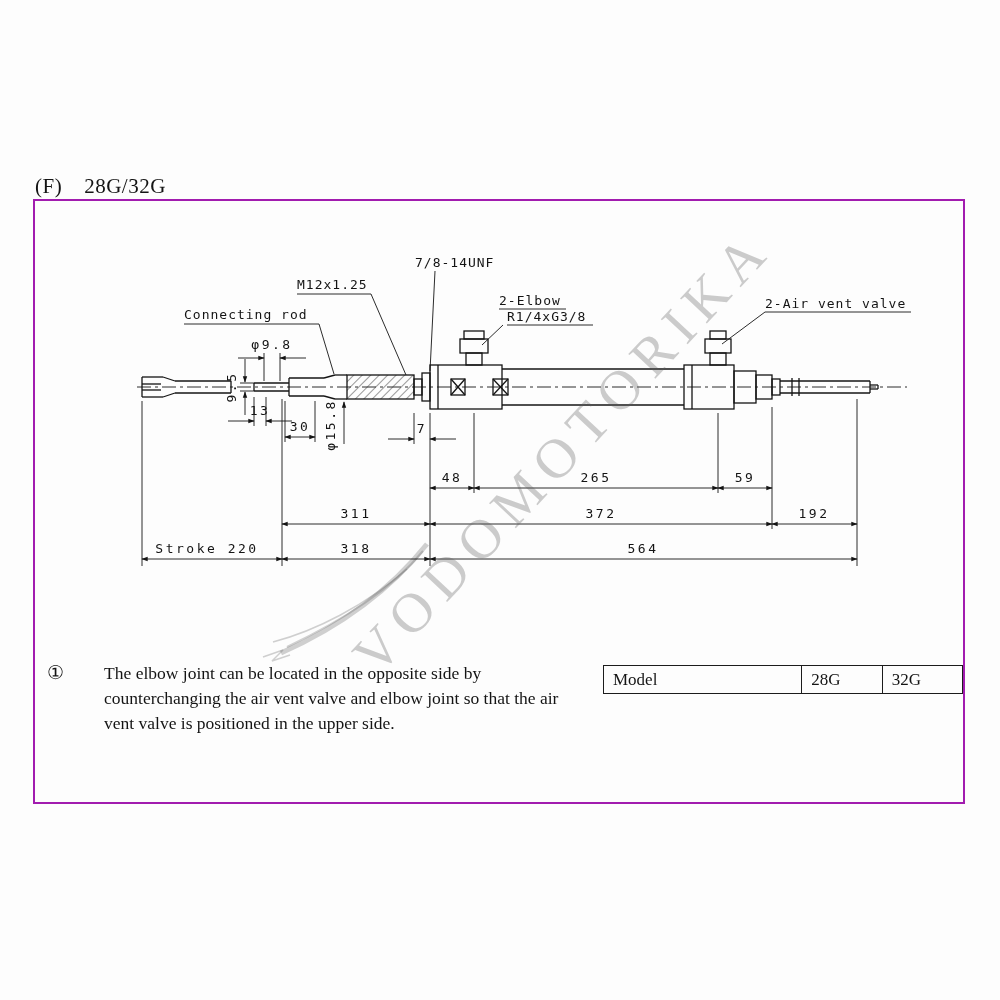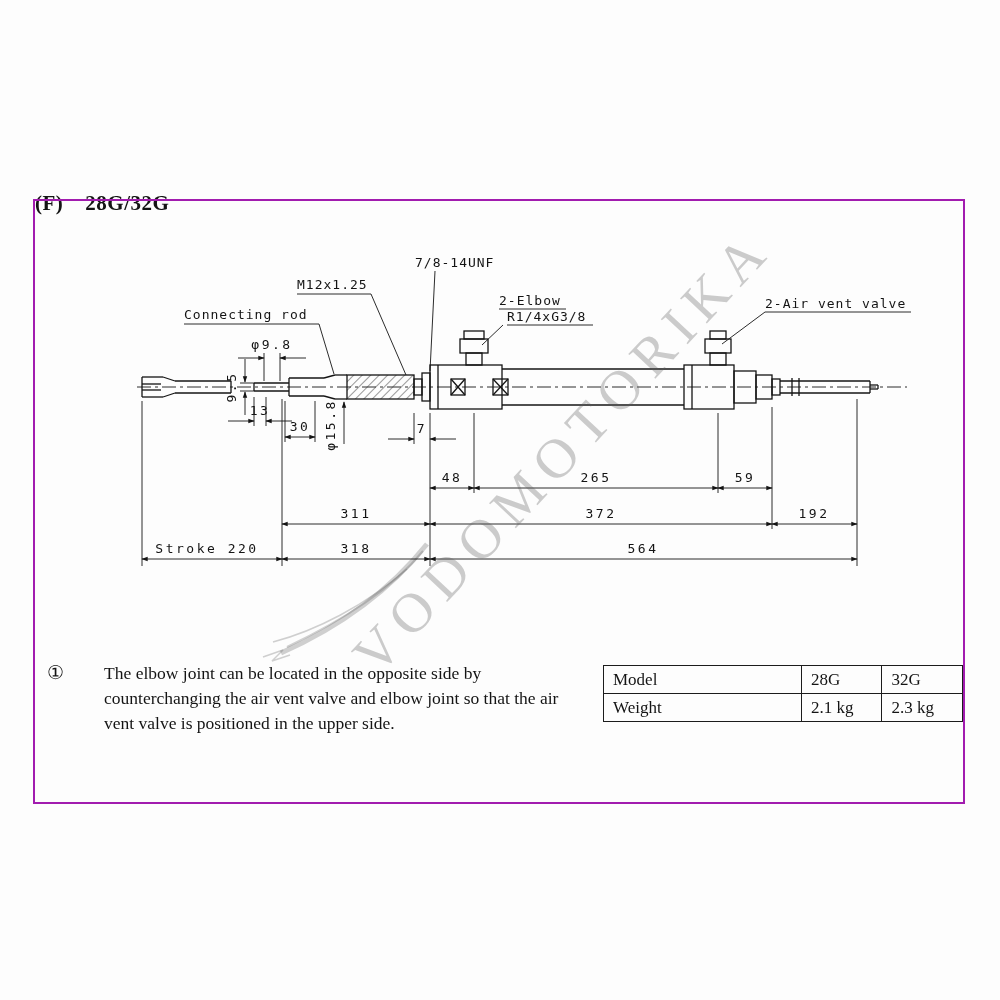--- a/index.html
+++ b/index.html
@@ -3,21 +3,21 @@
 <meta charset="utf-8">
 <style>
   html,body{margin:0;padding:0;}
   body{
     width:1000px;height:1000px;position:relative;
     background:#fdfdfd;color:#141414;
     font-family:"Liberation Serif", serif;
   }
   .title{
     position:absolute;left:35px;top:174px;
-    font-size:21px;font-weight:bold;letter-spacing:.5px;margin-top:17px;
+    font-size:21px;font-weight:normal;letter-spacing:.5px;
   }
   .title .model{margin-left:22px;}
   .frame{
     position:absolute;left:33px;top:199px;width:928px;height:601px;
     border:2px solid #a21caf;background:transparent;
   }
   .frame svg{position:absolute;left:0;top:0;z-index:1;}
   .watermark{
     position:absolute;left:527px;top:250px;z-index:2;
     transform:translate(-50%,-50%) rotate(-47deg);
@@ -262,21 +262,16 @@
     <span class="note-text">The elbow joint can be located in the opposite side by counterchanging the air vent valve and elbow joint so that the air vent valve is positioned in the upper side.</span>
   </div>
 
   <table class="spec">
     <tbody>
       <tr>
         <td class="c1">Model</td>
         <td class="c2">28G</td>
         <td class="c3">32G</td>
       </tr>
-      <tr>
-        <td class="c1">Weight</td>
-        <td class="c2">2.1 kg</td>
-        <td class="c3">2.3 kg</td>
-      </tr>
     </tbody>
   </table>
 
 </div>
 
 </body></html>

